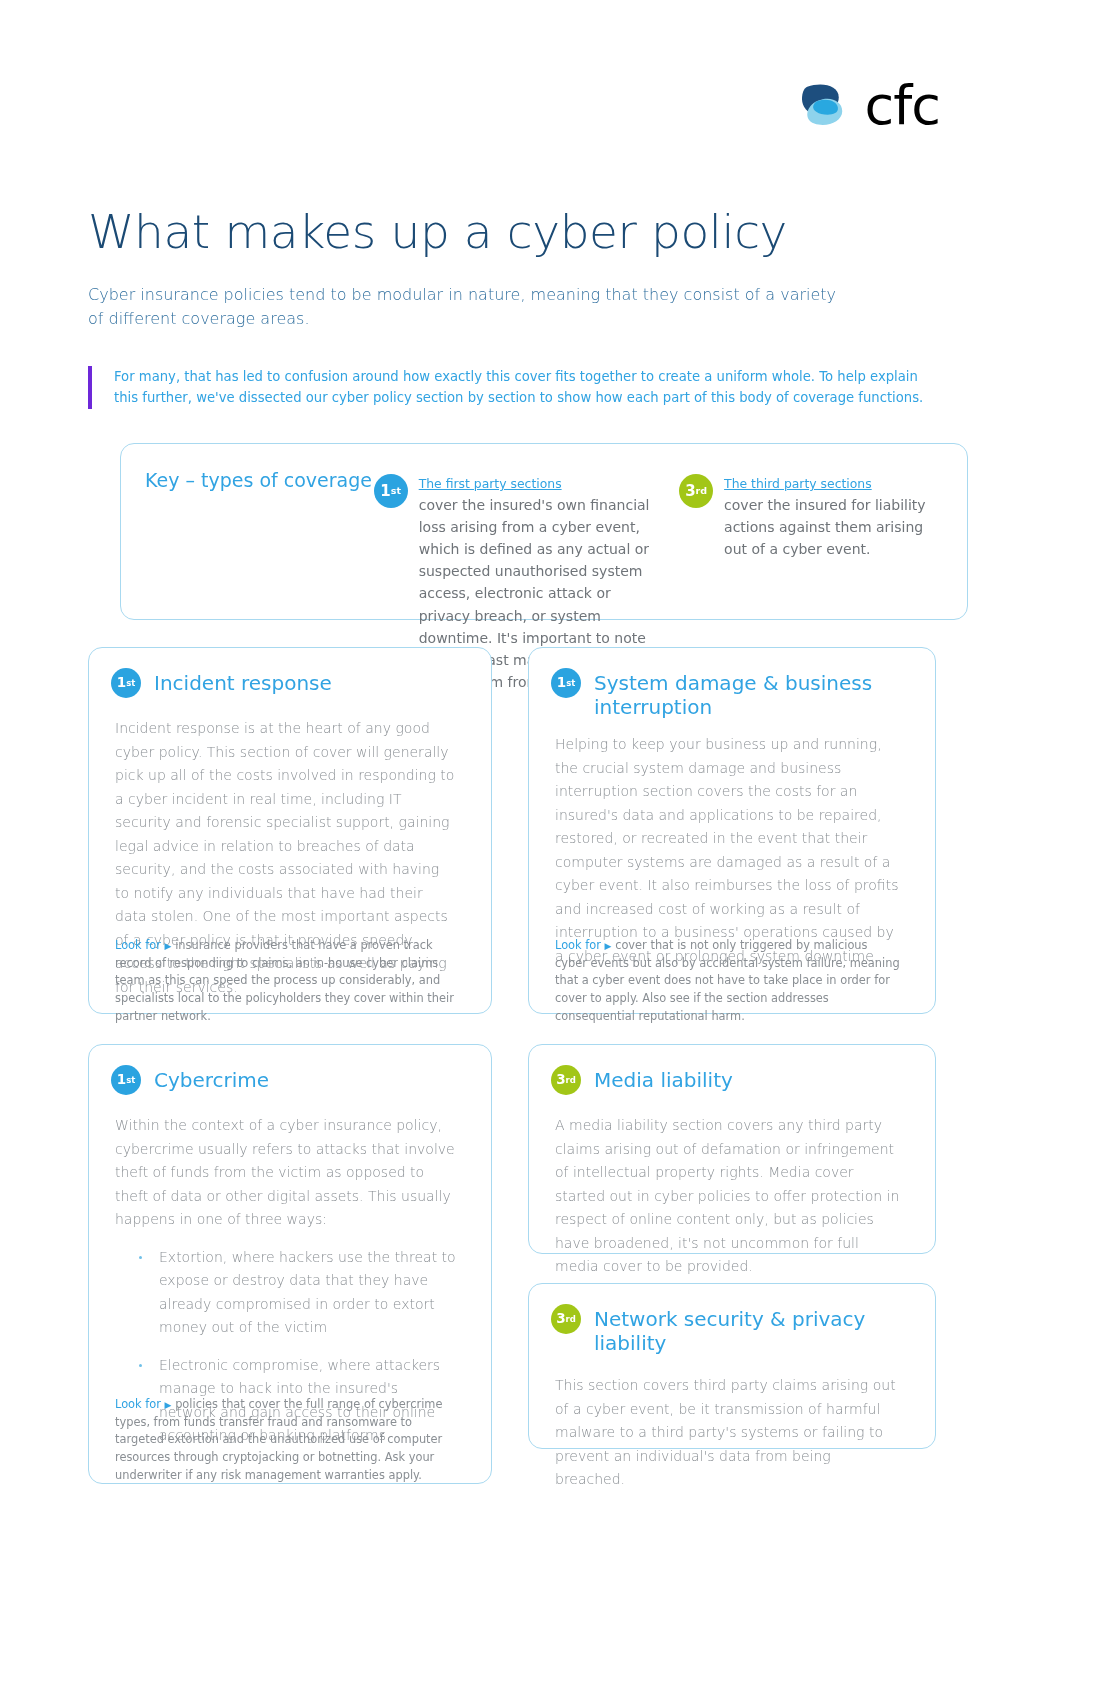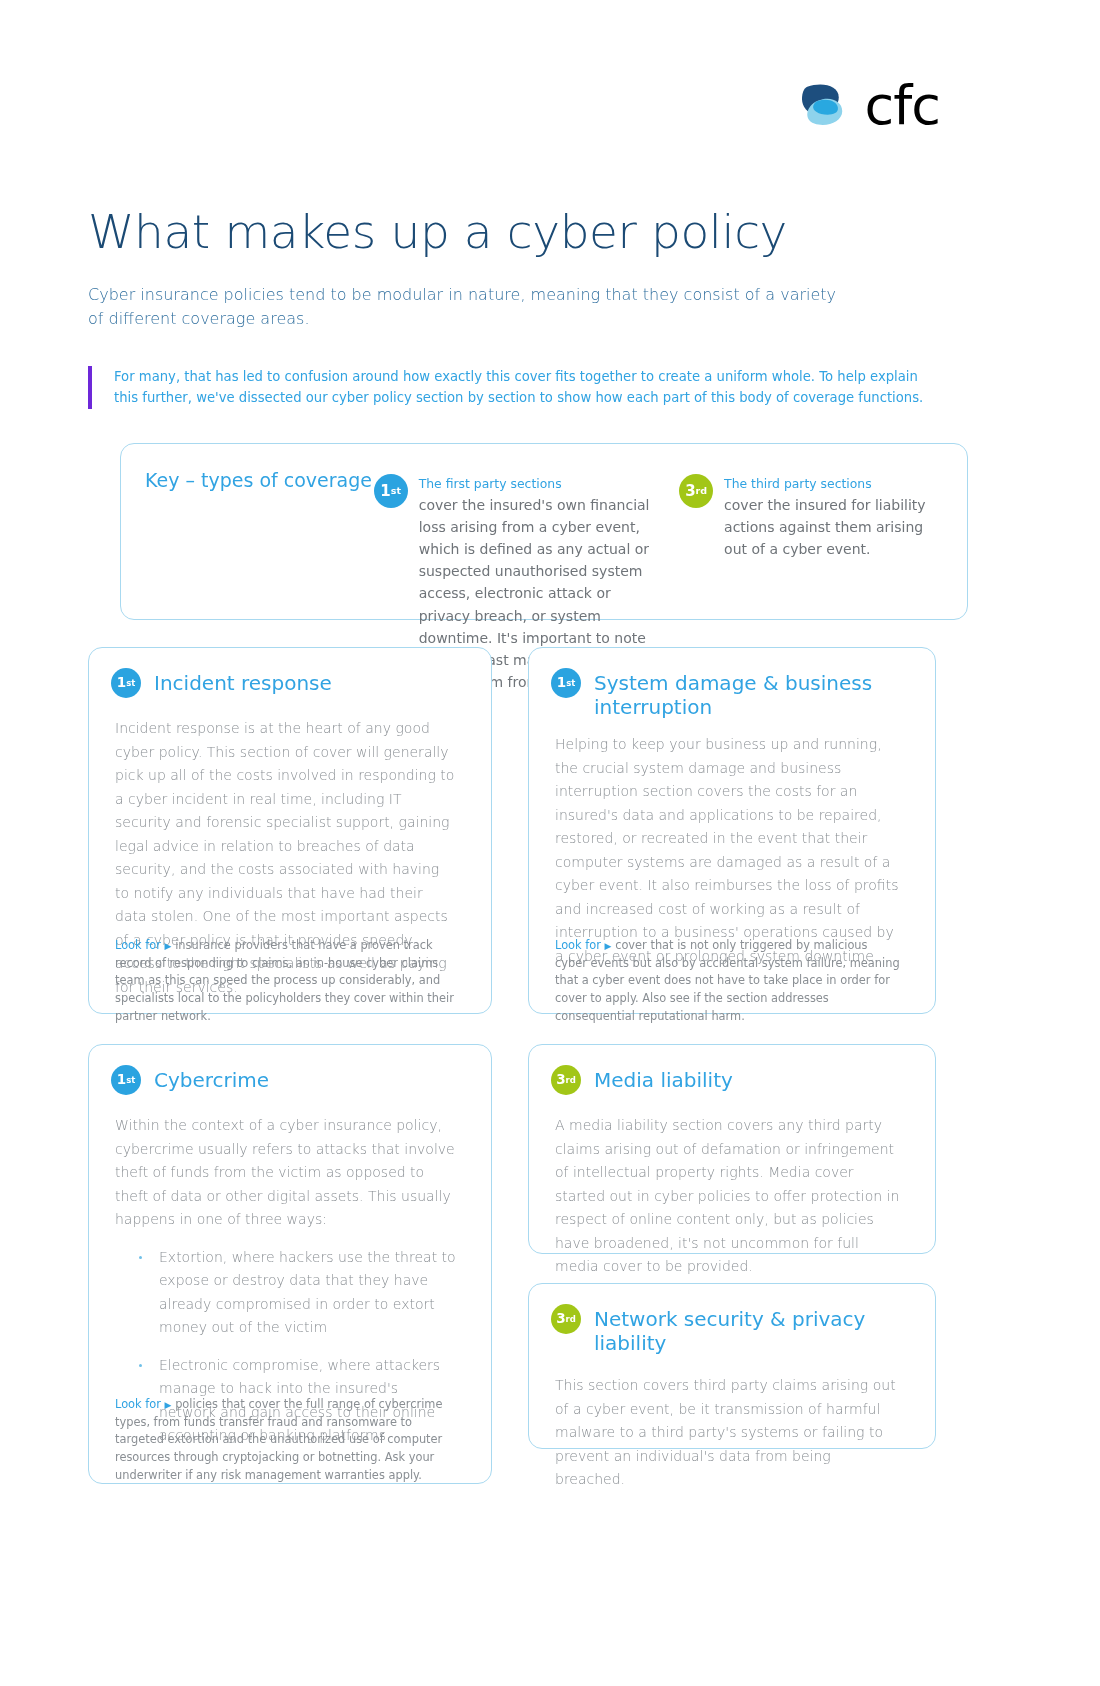--- a/index.html
+++ b/index.html
@@ -106,20 +106,21 @@
     padding-top: 12px;
   }
   .key-col.first { width: 290px; }
   .key-col.third { width: 268px; margin-left: 22px; }
   .key-col .body { padding-top: 1px; }
   .key-col .lbl {
     font-size: 12.4px;
     color: #31a3e2;
     line-height: 1.45;
     margin-bottom: 1px;
+    text-decoration: underline;
   }
   .key-col .txt {
     font-size: 14px;
     line-height: 1.58;
     color: #6f7479;
   }
 
   
   .badge {
     flex: 0 0 auto;

